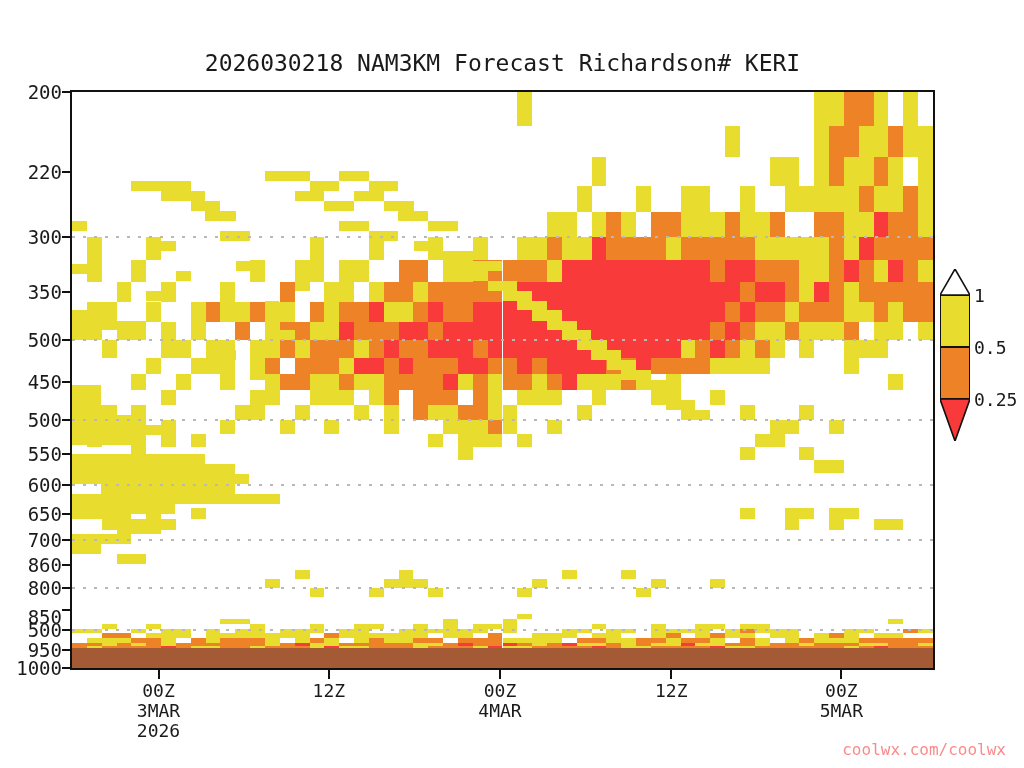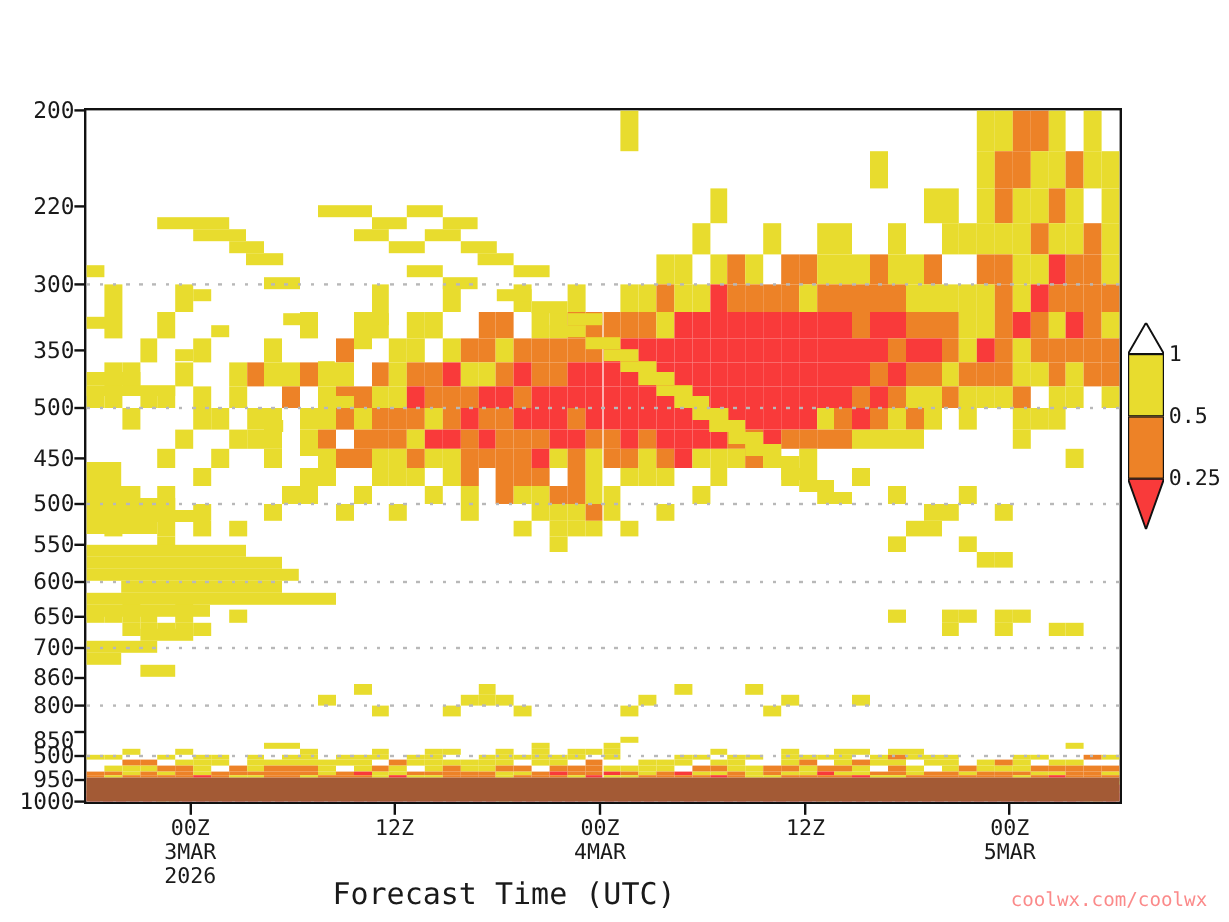--- a/index.html
+++ b/index.html
@@ -39,20 +39,21 @@
   #legend .seg{position:absolute;left:0;width:30px;border:1.5px solid #111;box-sizing:border-box;}
   #legend .cap{position:absolute;left:0;width:30px;}
   #legend .lv{position:absolute;left:34px;transform:translateY(-50%);
     font-size:18px;color:#1a1a1a;white-space:nowrap;}
 </style>
 </head>
 <body>
 
 <div id="stage">
 
+  <div id="chart-title">2026030218 NAM3KM Forecast Richardson# KERI</div>
 
   <div id="yaxis">
       <div class="ytick" style="top: 2px;"></div>
       <div class="yt" style="top: 2px;">200</div>
       <div class="ytick" style="top: 81.8606px;"></div>
       <div class="yt" style="top: 81.8606px;">220</div>
       <div class="ytick" style="top: 147.111px;"></div>
       <div class="yt" style="top: 147.111px;">300</div>
       <div class="ytick" style="top: 202.28px;"></div>
       <div class="yt" style="top: 202.28px;">350</div>
@@ -1422,21 +1423,20 @@
       <div class="xl" style="left: 601.256px;">
         <div>12Z</div>
       </div>
       <div class="xtick" style="left: 771.39px;"></div>
       <div class="xl" style="left: 771.39px;">
         <div>00Z</div>
         <div>5MAR</div>
       </div>
     </div>
 
-  <div id="xaxis-title">Forecast Time (UTC)</div>
 
   <div id="legend">
     <div class="bar">
         <div class="cap" style="top: -26px; height: 26px;"><svg width="30" height="26" viewBox="0 0 30 26">
             <polygon points="15,0 30,26 0,26" fill="#ffffff" stroke="#111" stroke-width="1.6"></polygon>
           </svg></div>
         <div class="seg" style="top: 0px; height: 52px; background: rgb(232, 220, 46);"></div>
         <div class="seg" style="top: 52px; height: 52px; background: rgb(237, 130, 39);"></div>
         <div class="cap" style="top: 104px; height: 42px;"><svg width="30" height="42" viewBox="0 0 30 42">
             <polygon points="0,0 30,0 15,42" fill="#F93A3A" stroke="#111" stroke-width="1.6"></polygon>

